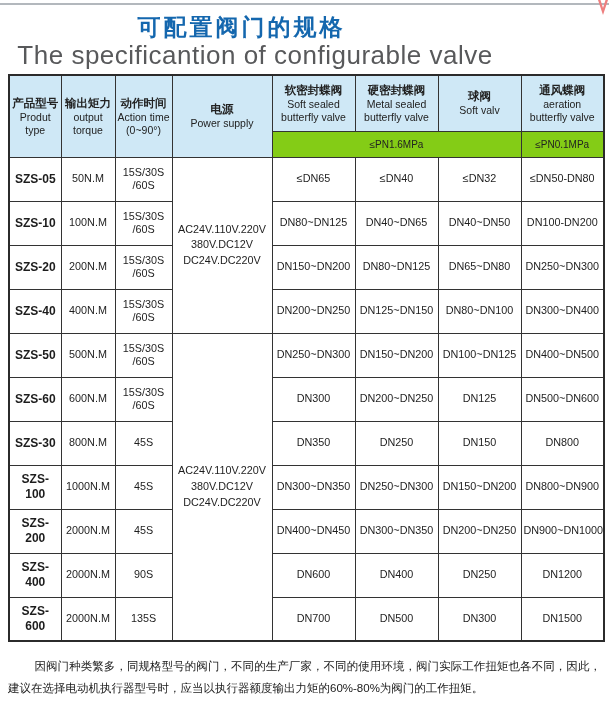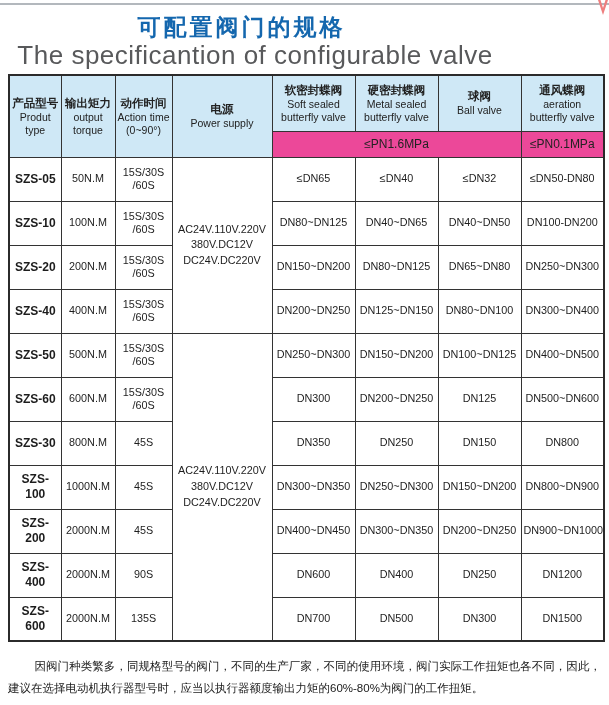--- a/index.html
+++ b/index.html
@@ -26,21 +26,21 @@
     border:1.5px solid #333333;padding:0 2px;text-align:center;vertical-align:middle;
     overflow:hidden;
   }
   table.spec{border:2px solid #2b2b2b;}
   tr.hr1{height:56px;}
   tr.hr2{height:26px;}
   tr.dr{height:44px;}
   th{background:#cfe8f6;font-weight:normal;}
   .hcn{display:block;font-size:11.5px;font-weight:bold;color:#222;line-height:1.3;}
   .hen{display:block;font-size:10.5px;font-weight:normal;color:#222;line-height:1.2;white-space:pre-line;}
-  .pn{font-size:12px;color:#222;background:#ec4899;}
+  .pn{font-size:10px;color:#222;background:#84cc16;}
   td.data{font-size:10.8px;background:#ffffff;white-space:pre-line;line-height:1.25;}
   td.model{font-weight:bold;font-size:12px;}
   td.power{font-size:10.8px;line-height:1.45;}
   .footer-note{
     position:absolute;left:8px;top:656px;width:593px;
     font-size:11.5px;line-height:1.9;color:#1a1a1a;
     text-indent:2.3em;text-align:justify;
   }
 </style>
 </head>
@@ -93,21 +93,21 @@
       <span class="hen">Soft sealed
 butterfly valve</span>
     </th>
     <th>
       <span class="hcn">硬密封蝶阀</span>
       <span class="hen">Metal sealed
 butterfly valve</span>
     </th>
     <th>
       <span class="hcn">球阀</span>
-      <span class="hen">Ball valve</span>
+      <span class="hen">Soft valv</span>
     </th>
     <th>
       <span class="hcn">通风蝶阀</span>
       <span class="hen">aeration
 butterfly valve</span>
     </th>
   </tr>
 
   <tr class="hr2">
     <th colspan="3" class="pn">≤PN1.6MPa</th>

